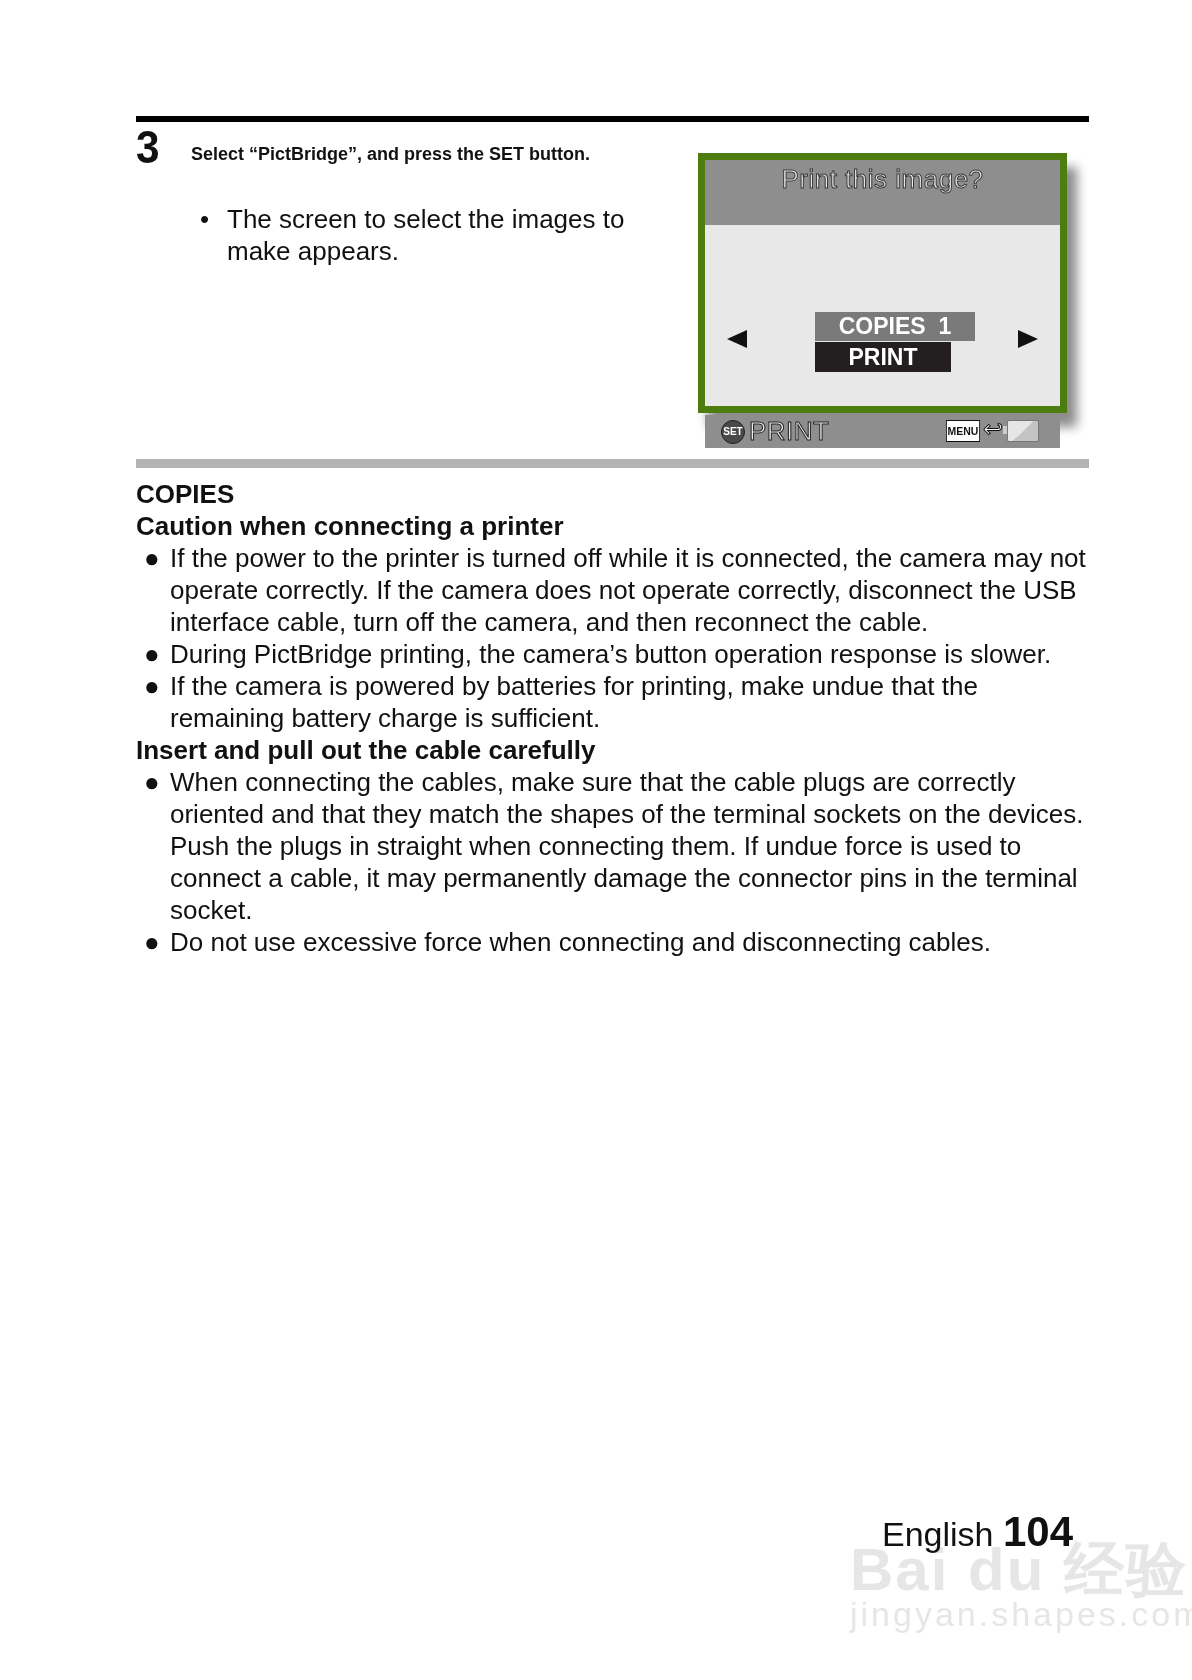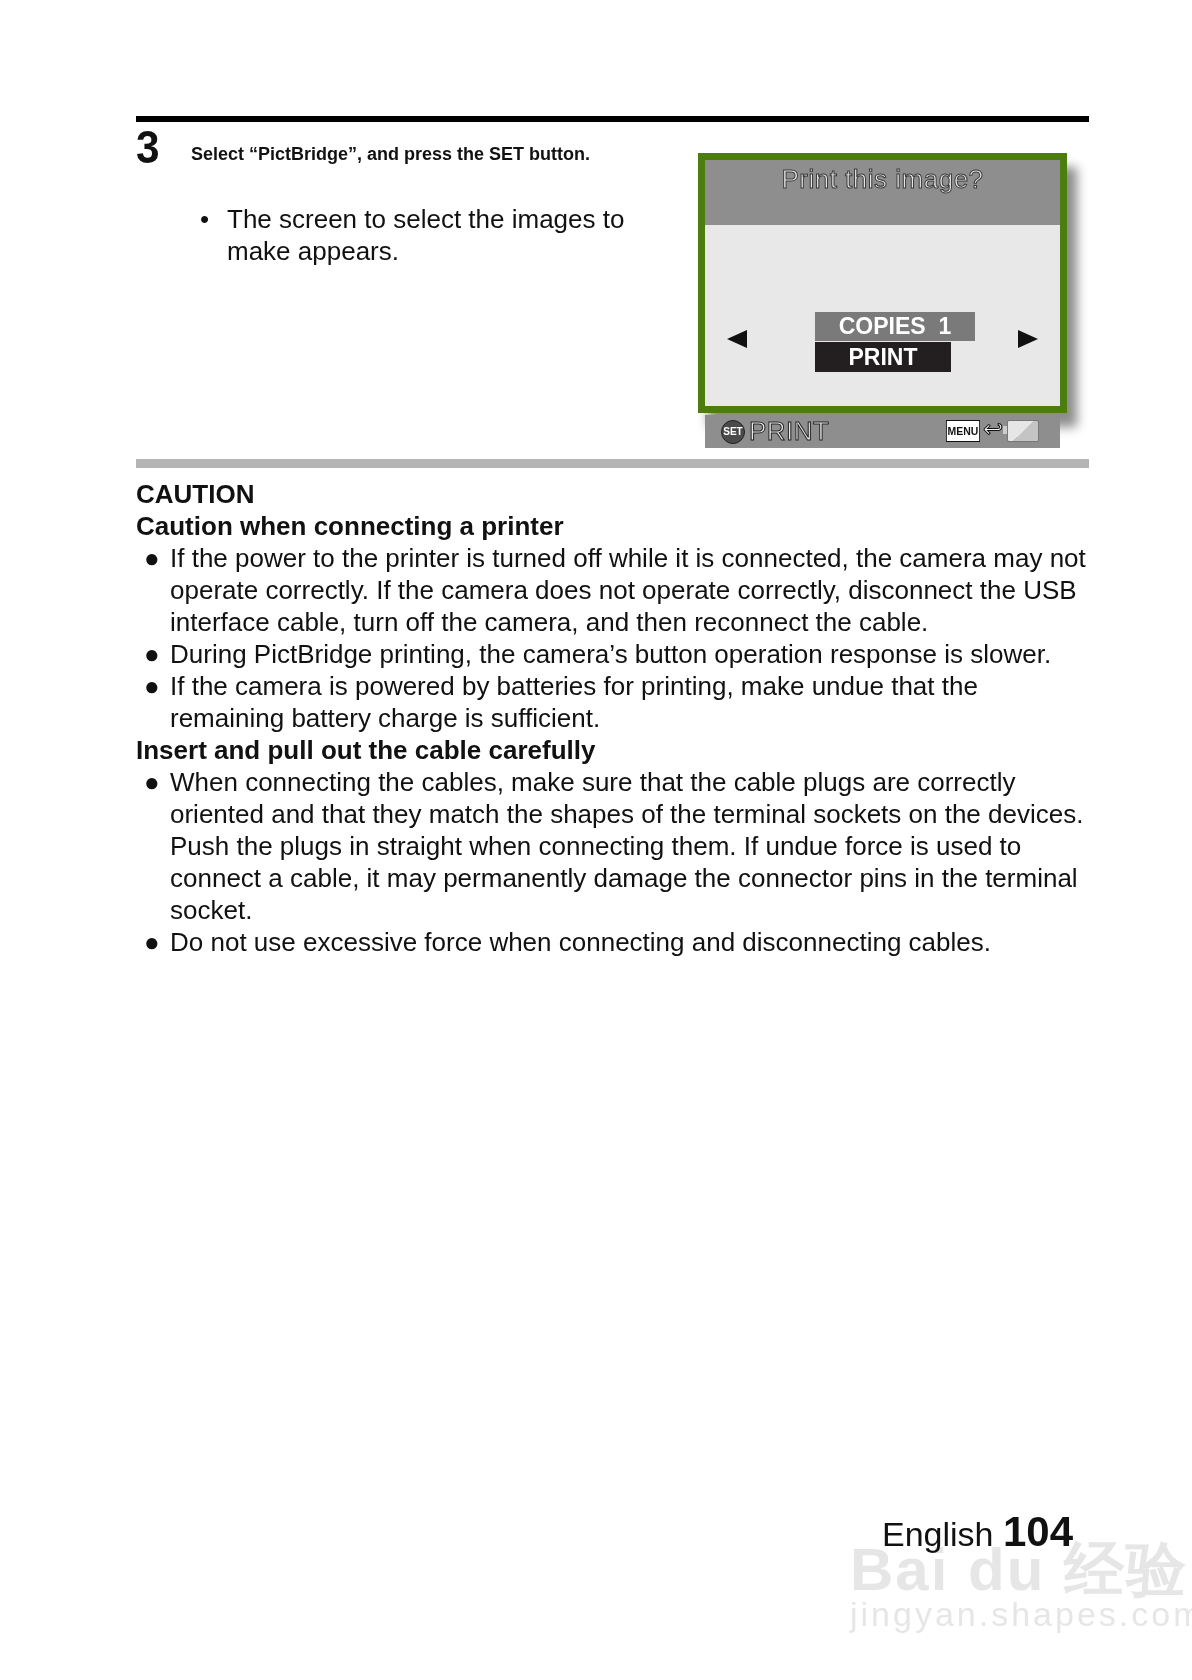--- a/index.html
+++ b/index.html
@@ -75,21 +75,21 @@
     <div class="menu-icon">MENU</div>
     <div class="return-icon">↩</div>
     <div class="battery-tip"></div>
     <div class="battery-icon"></div>
   </div>
 </div>
 
 <div class="abs rule-gray"></div>
 
 <div class="abs caution">
-  <span class="h">CAUTION</span>
+  <span class="h">COPIES</span>
 
   <span class="h">Caution when connecting a printer</span>
   <ul>
     <li><span class="dot">●</span><span>If the power to the printer is turned off while it is connected, the camera may not operate correctly. If the camera does not operate correctly, disconnect the USB interface cable, turn off the camera, and then reconnect the cable.</span></li>
     <li><span class="dot">●</span><span>During PictBridge printing, the camera’s button operation response is slower.</span></li>
     <li><span class="dot">●</span><span>If the camera is powered by batteries for printing, make undue that the remaining battery charge is sufficient.</span></li>
   </ul>
 
   <span class="h">Insert and pull out the cable carefully</span>
   <ul>

